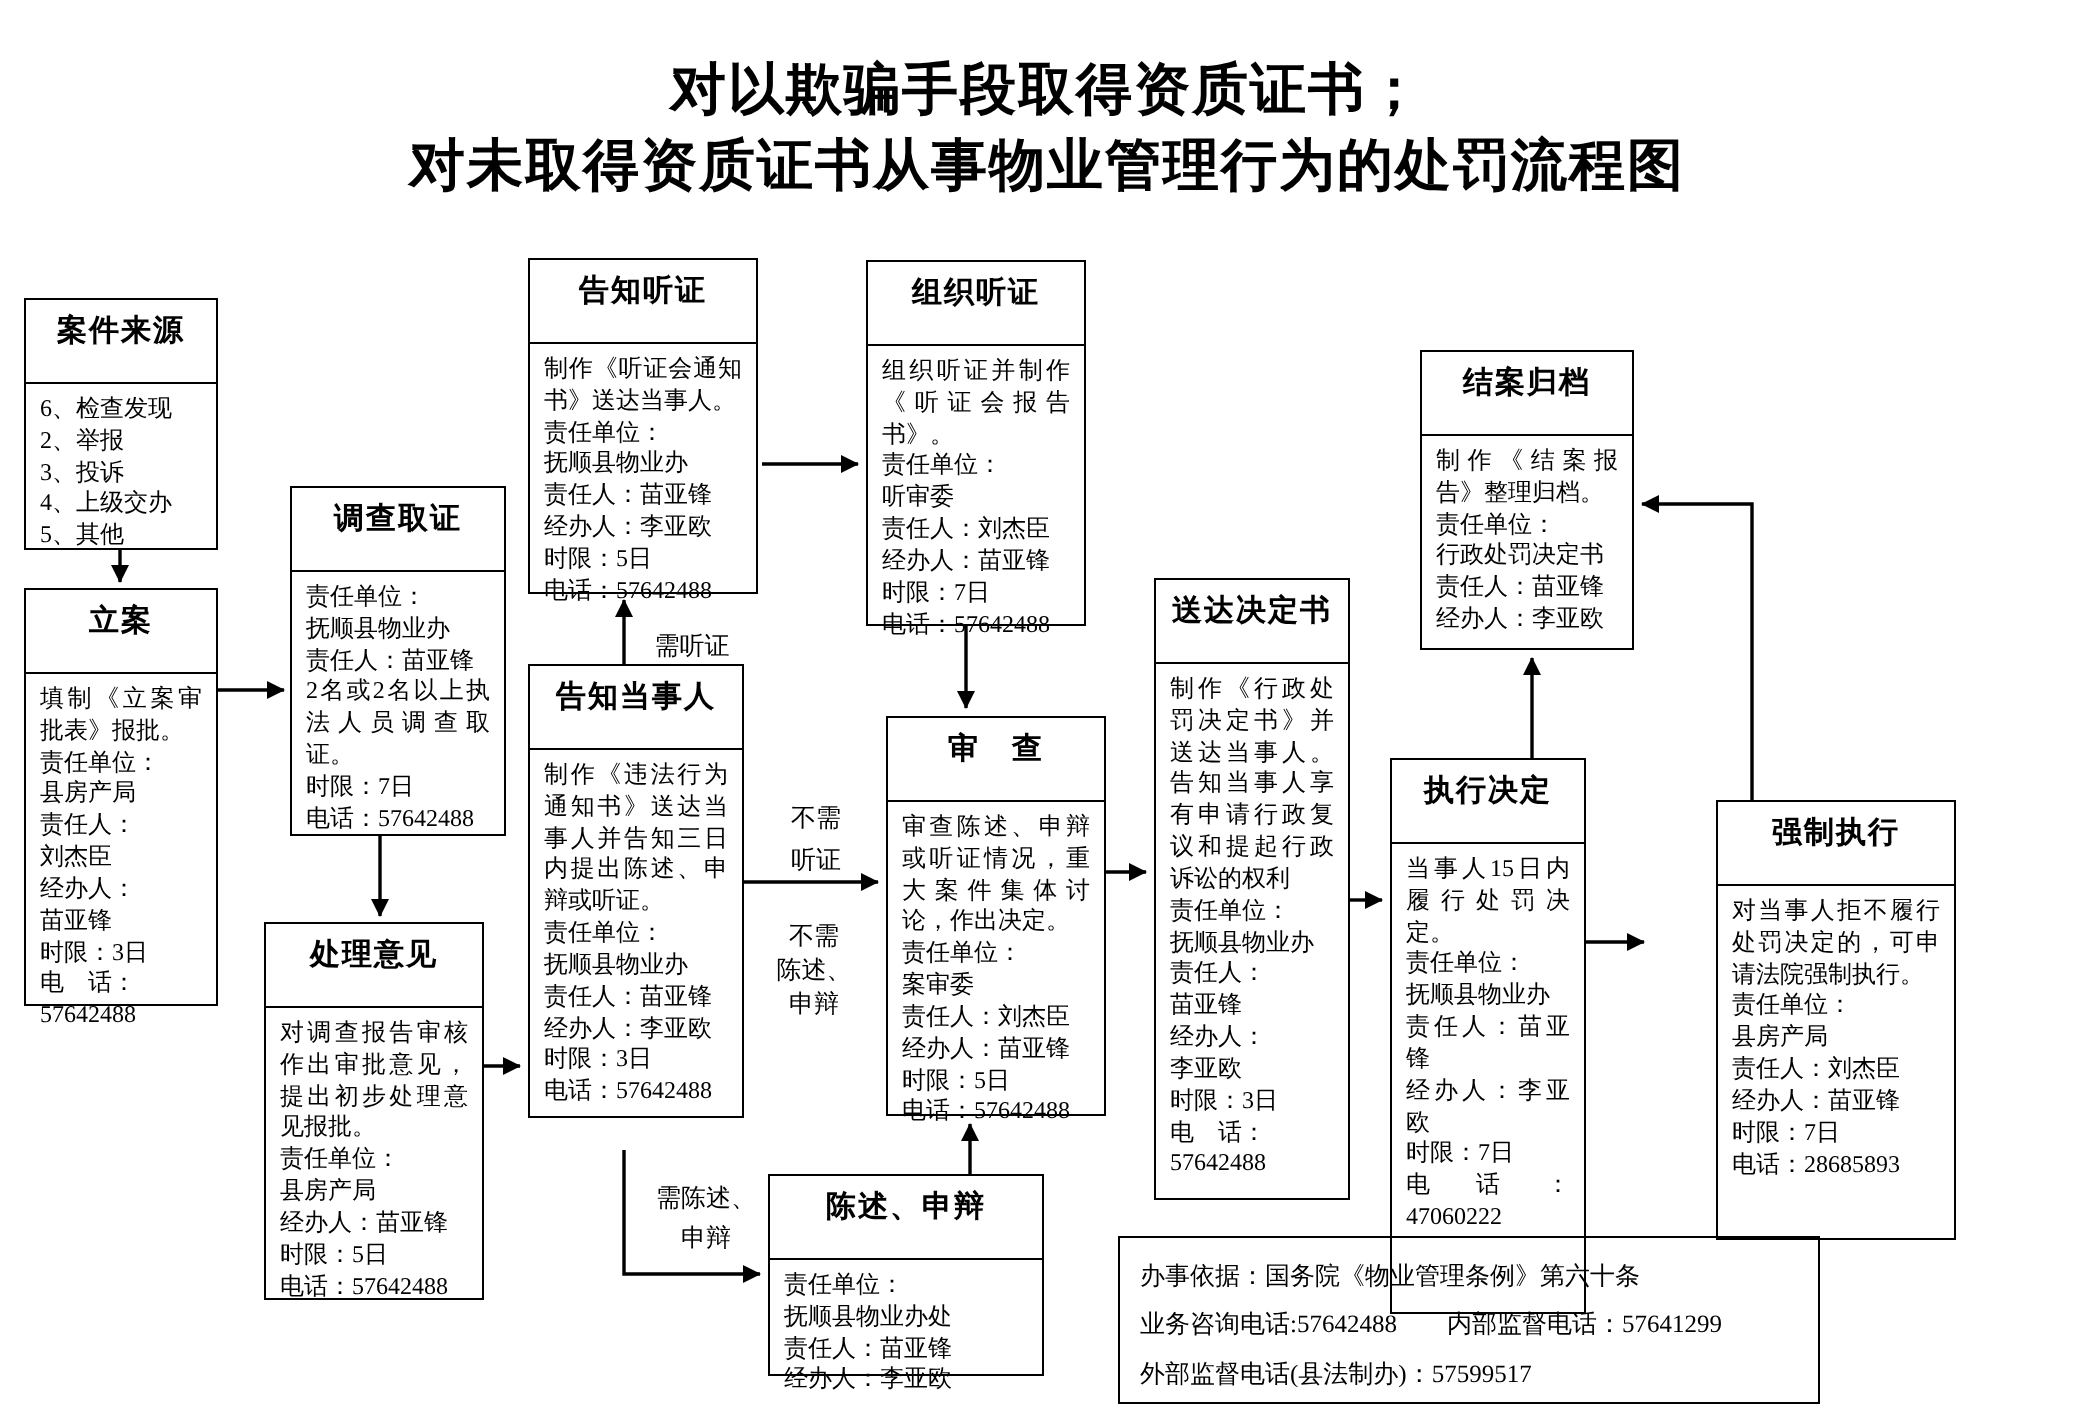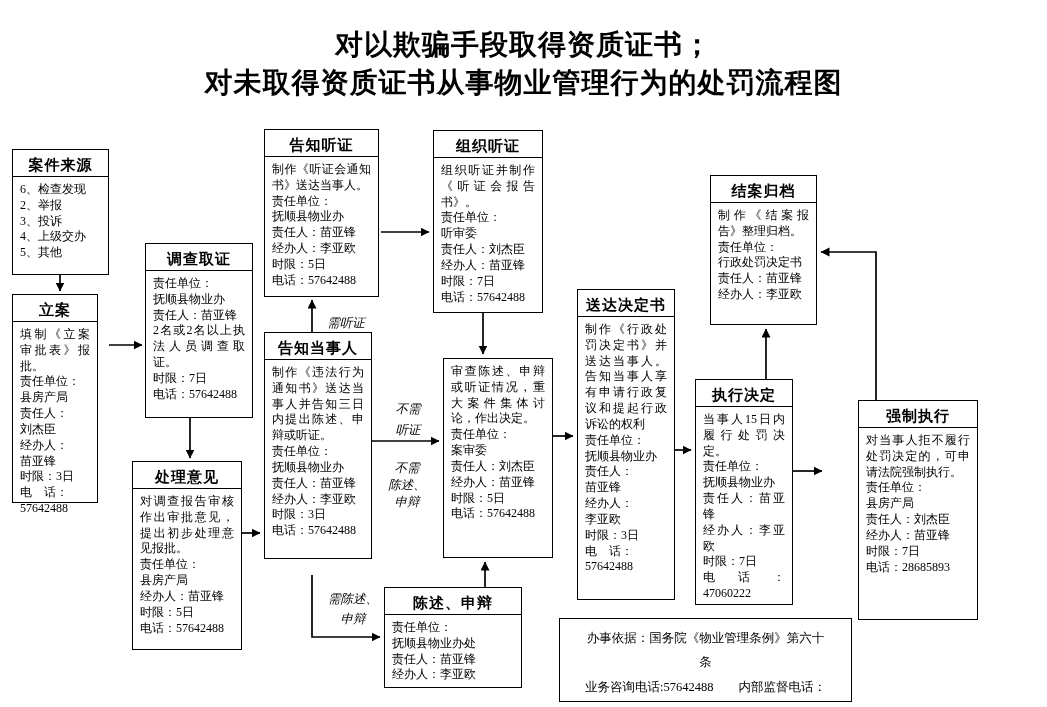--- a/index.html
+++ b/index.html
@@ -4,31 +4,31 @@
 <style>
   html,body{margin:0;padding:0;background:#fff;}
   .canvas{position:relative;width:1047px;height:707px;background:#fff;overflow:hidden;
           font-family:"Liberation Serif",serif;color:#000;margin-top:20px;}
   .page-title{position:absolute;top:6px;left:0;width:100%;text-align:center;
           font-family:"Liberation Sans",sans-serif;font-weight:bold;font-size:28px;line-height:38px;
           letter-spacing:1px;}
   .edges{position:absolute;left:0;top:0;pointer-events:none;}
   .node{position:absolute;border:1.5px solid #000;background:#fff;box-sizing:border-box;}
   .node-h{border-bottom:1.5px solid #000;text-align:center;font-weight:bold;
-          font-family:"Liberation Sans",sans-serif;font-size:15px;padding:6px 2px 1px;
+          font-family:"Liberation Sans",sans-serif;font-size:15px;padding:6px 2px 16px;
           letter-spacing:1px;white-space:pre;}
   .node-b{font-size:12px;line-height:1.32;padding:5px 7px;text-align:justify;
           white-space:pre-line;overflow:hidden;}
-  .elabel{position:absolute;font-size:12.5px;text-align:center;white-space:pre-line;font-style:italic;}
+  .elabel{position:absolute;font-size:12.5px;text-align:center;white-space:pre-line;}
   .lh17{line-height:1.7}
   .lh135{line-height:1.35}
   .lh16{line-height:1.6}
-  .footer-box{position:absolute;left:559px;top:598px;width:293px;height:84px;
-          border:1.5px solid #000;box-sizing:border-box;padding:7px 22px;
-          font-size:12.5px;line-height:1.95;text-align:center;}
+  .footer-box{position:absolute;left:559px;top:598px;width:351px;height:84px;
+          border:1.5px solid #000;box-sizing:border-box;padding:7px 10px;
+          font-size:12.5px;line-height:1.95;}
 </style>
 </head>
 <body>
 
 <div class="canvas">
 
   <div class="page-title">
     <div>对以欺骗手段取得资质证书；</div>
     <div>对未取得资质证书从事物业管理行为的处罚流程图</div>
   </div>
@@ -60,21 +60,21 @@
 
   <div class="node" style="left:12px;top:129px;width:97px;height:126px">
     <div class="node-h">案件来源</div>
     <div class="node-b">6、检查发现
 2、举报
 3、投诉
 4、上级交办
 5、其他</div>
   </div>
 
-  <div class="node" style="left:12px;top:274px;width:86px;height:209px">
+  <div class="node" style="left:12px;top:274px;width:97px;height:209px">
     <div class="node-h">立案</div>
     <div class="node-b">填制《立案审批表》报批。
 责任单位：
 县房产局
 责任人：
 刘杰臣
 经办人：
 苗亚锋
 时限：3日
 电　话：
@@ -128,20 +128,21 @@
     <div class="node-b">组织听证并制作《听证会报告书》。
 责任单位：
 听审委
 责任人：刘杰臣
 经办人：苗亚锋
 时限：7日
 电话：57642488</div>
   </div>
 
   <div class="node" style="left:443px;top:338px;width:110px;height:200px">
+    <div class="node-h">审　查</div>
     <div class="node-b">审查陈述、申辩或听证情况，重大案件集体讨论，作出决定。
 责任单位：
 案审委
 责任人：刘杰臣
 经办人：苗亚锋
 时限：5日
 电话：57642488</div>
   </div>
 
   <div class="node" style="left:384px;top:567px;width:138px;height:101px">
@@ -159,21 +160,21 @@
 抚顺县物业办
 责任人：
 苗亚锋
 经办人：
 李亚欧
 时限：3日
 电　话：
 57642488</div>
   </div>
 
-  <div class="node" style="left:695px;top:359px;width:98px;height:226px">
+  <div class="node" style="left:695px;top:359px;width:98px;height:278px">
     <div class="node-h">执行决定</div>
     <div class="node-b">当事人15日内履行处罚决定。
 责任单位：
 抚顺县物业办
 责任人：苗亚锋
 经办人：李亚欧
 时限：7日
 电话：47060222</div>
   </div>
 

